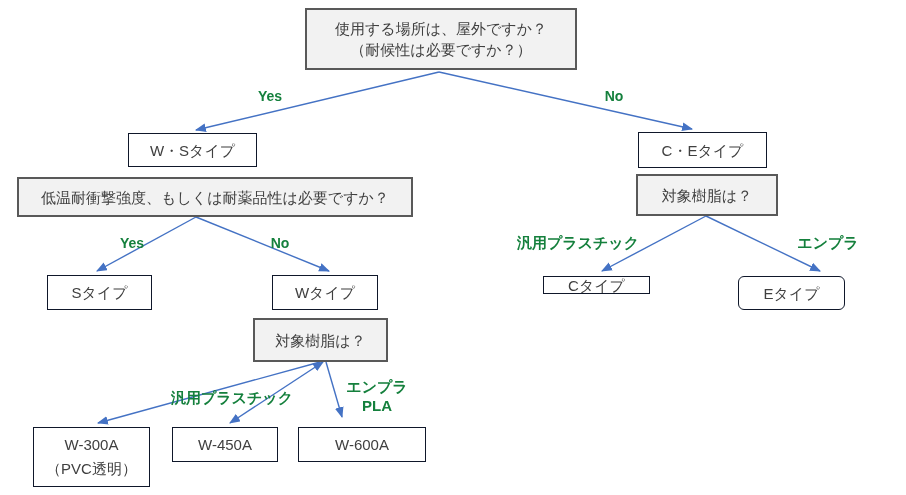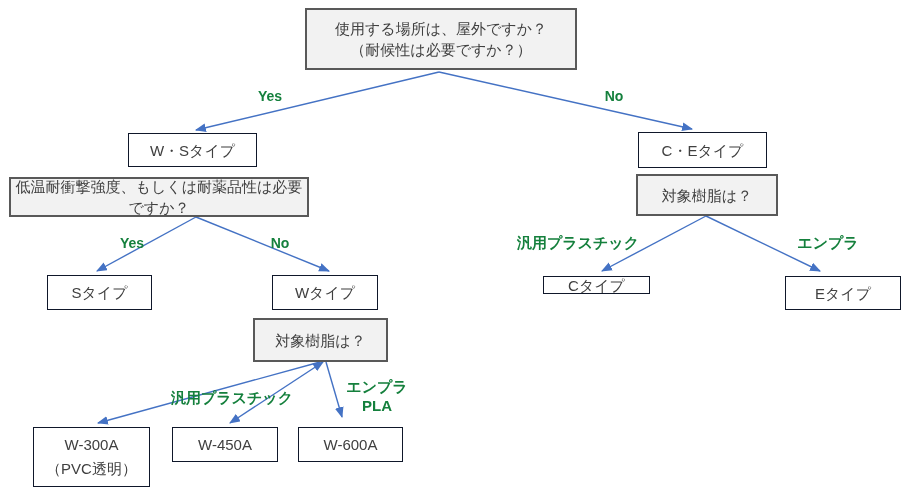--- a/index.html
+++ b/index.html
@@ -65,21 +65,21 @@
     <line x1="320" y1="362" x2="98" y2="423" marker-end="url(#arrE)"></line>
     <line x1="323" y1="362" x2="230" y2="423" marker-start="url(#arrS)" marker-end="url(#arrE)"></line>
     <line x1="326" y1="362" x2="342" y2="417" marker-end="url(#arrE)"></line>
   </svg>
 
   <div class="node question" style="left:305px;top:8px;width:272px;height:62px;">
     <span>使用する場所は、屋外ですか？</span>
     <span>（耐候性は必要ですか？）</span>
   </div>
 
-  <div class="node question" style="left:9px;top:177px;width:300px;height:40px;">
+  <div class="node question" style="left:17px;top:177px;width:396px;height:40px;">
     <span>低温耐衝撃強度、もしくは耐薬品性は必要ですか？</span>
   </div>
 
   <div class="node question" style="left:636px;top:174px;width:142px;height:42px;">
     <span>対象樹脂は？</span>
   </div>
 
   <div class="node question" style="left:253px;top:318px;width:135px;height:44px;">
     <span>対象樹脂は？</span>
   </div>
@@ -97,34 +97,34 @@
   </div>
 
   <div class="node" style="left:272px;top:275px;width:106px;height:35px;">
     <span>Wタイプ</span>
   </div>
 
   <div class="node" style="left:543px;top:276px;width:107px;height:18px;">
     <span>Cタイプ</span>
   </div>
 
-  <div class="node" style="left:785px;top:276px;width:116px;height:34px;">
+  <div class="node" style="left:738px;top:276px;width:107px;height:34px;border-radius:6px;">
     <span>Eタイプ</span>
   </div>
 
   <div class="node" style="left:33px;top:427px;width:117px;height:60px;line-height:24px;text-align:right;">
     <span>W-300A</span>
     <span>（PVC透明）</span>
   </div>
 
   <div class="node" style="left:172px;top:427px;width:106px;height:35px;">
     <span>W-450A</span>
   </div>
 
-  <div class="node" style="left:298px;top:427px;width:105px;height:35px;">
+  <div class="node" style="left:298px;top:427px;width:128px;height:35px;">
     <span>W-600A</span>
   </div>
 
   <span class="edge-label" style="left:270px;top:87px;">Yes</span>
   <span class="edge-label" style="left:614px;top:87px;">No</span>
   <span class="edge-label" style="left:132px;top:234px;">Yes</span>
   <span class="edge-label" style="left:280px;top:234px;">No</span>
   <span class="edge-label jp" style="left:578px;top:233px;">汎用プラスチック</span>
   <span class="edge-label jp" style="left:828px;top:233px;">エンプラ</span>
   <span class="edge-label jp" style="left:232px;top:388px;">汎用プラスチック</span>

